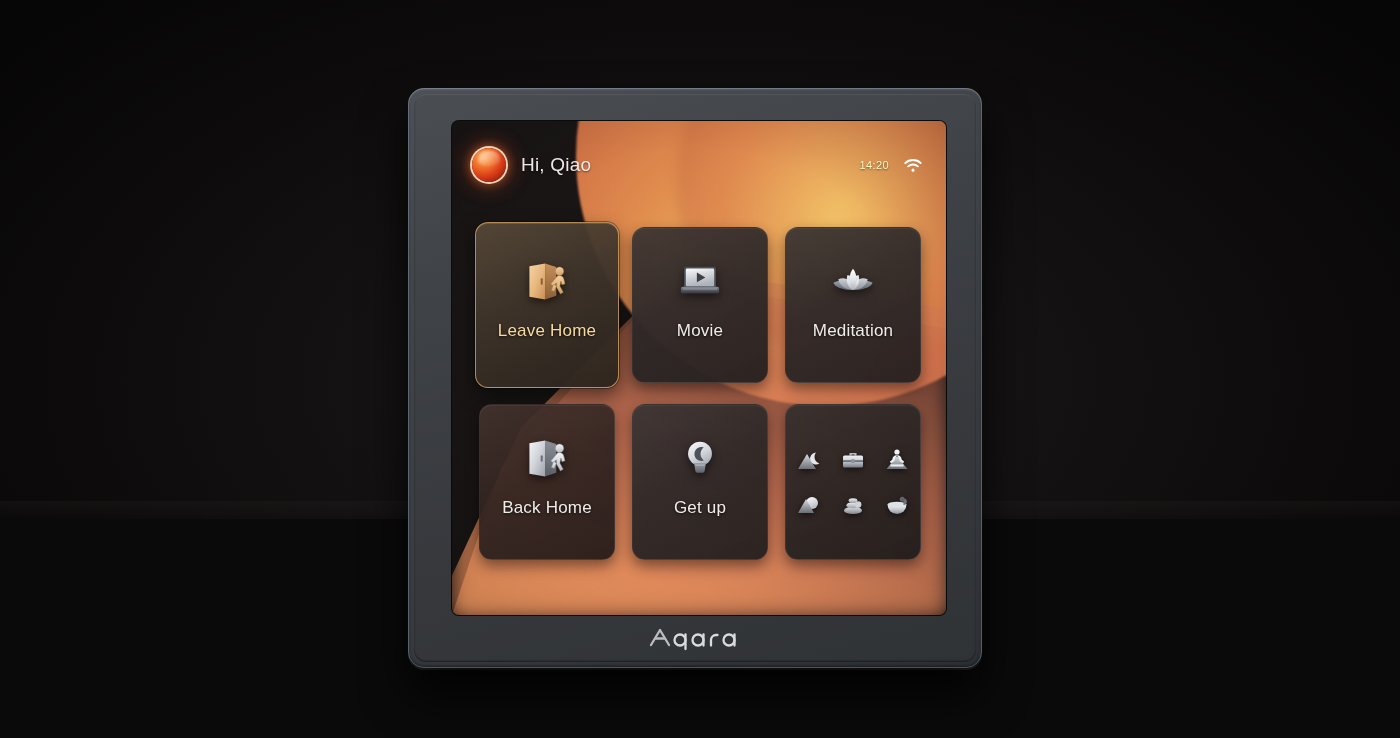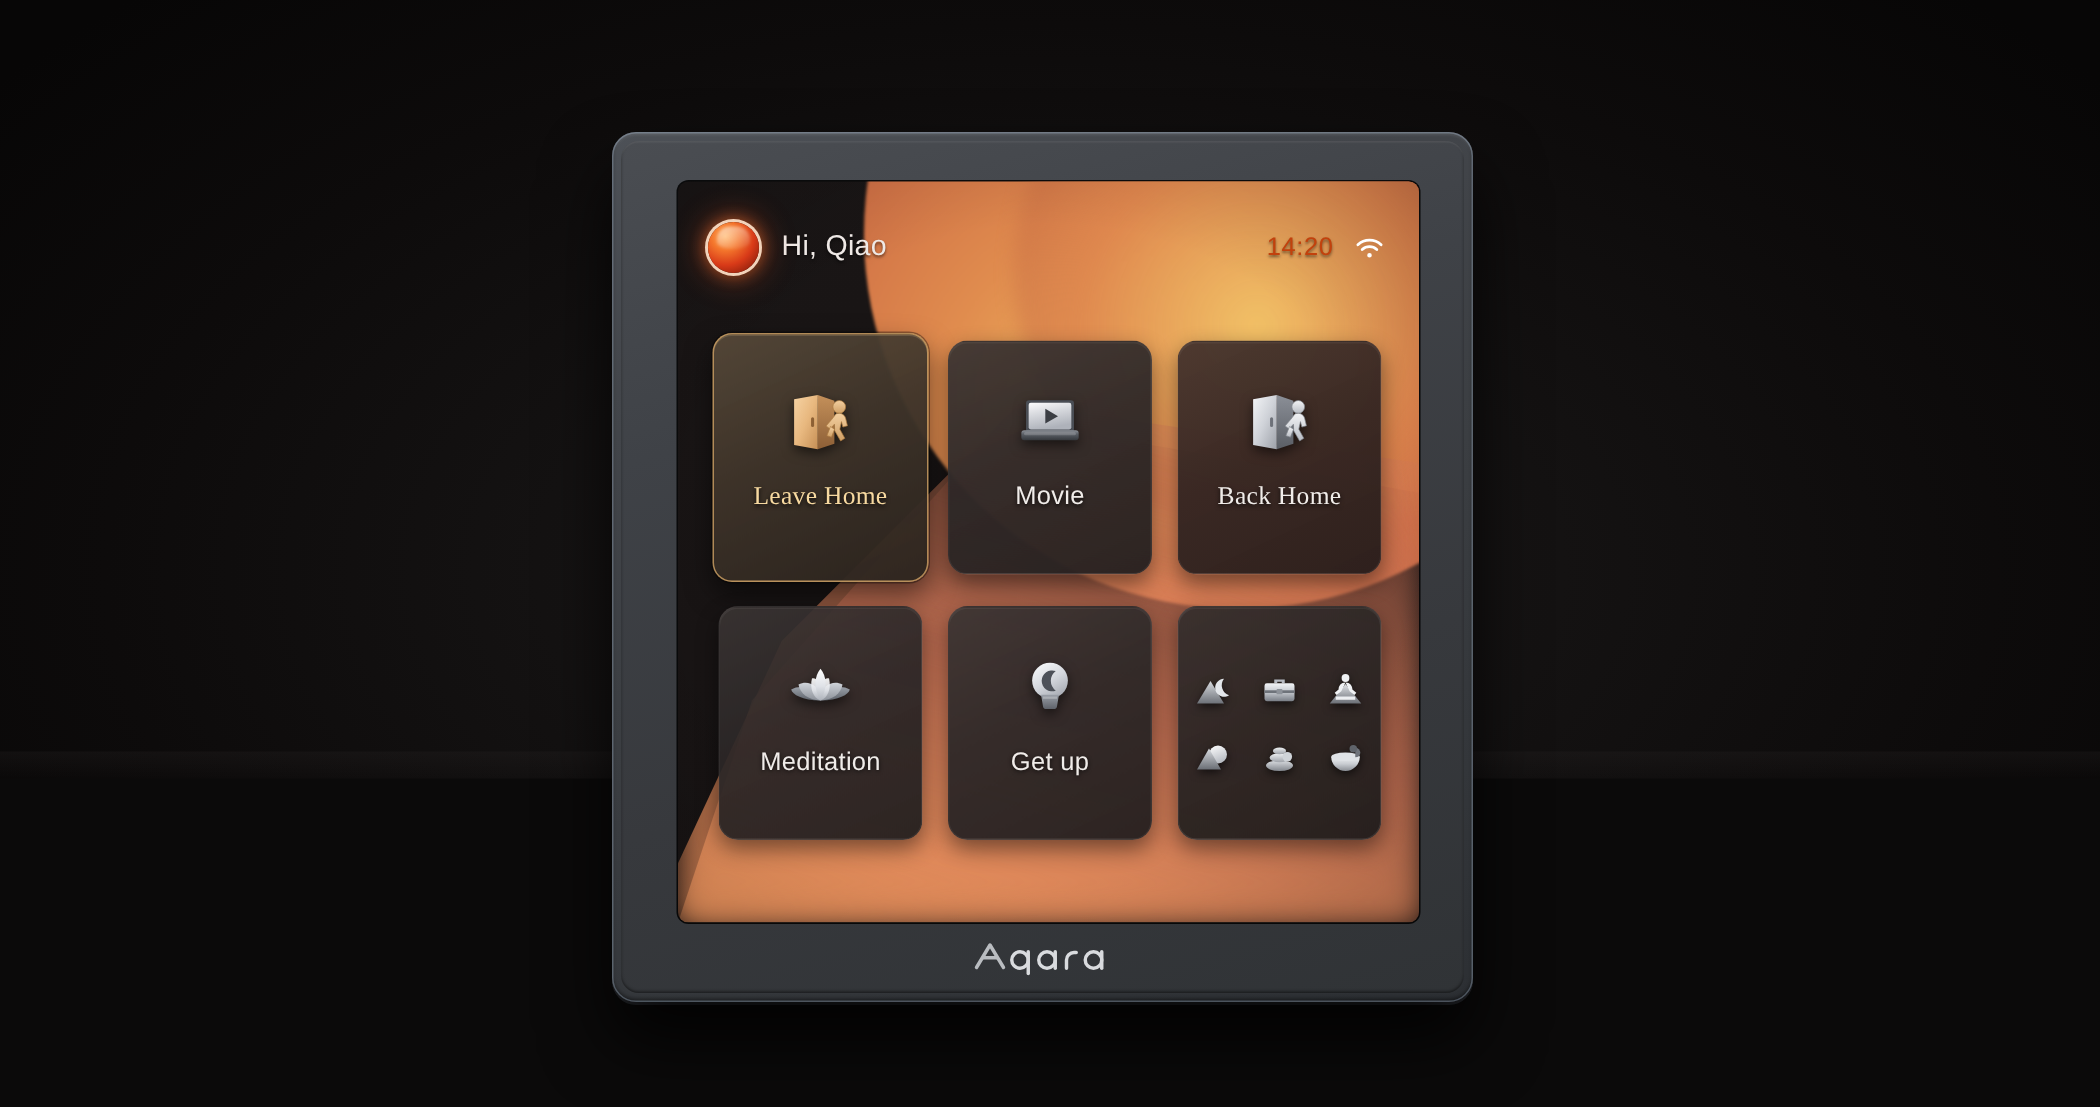--- a/index.html
+++ b/index.html
@@ -137,22 +137,22 @@
     color: #efe9e6;
     font-size: 19px;
     letter-spacing: .2px;
     text-shadow: 0 1px 2px rgba(0,0,0,0.55);
   }
   .status-right {
     margin-left: auto;
     display: flex; align-items: center; gap: 13px;
   }
   .clock {
-    color: #c2410c;
-    font-size: 17px;
+    color: #fef9c3;
+    font-size: 11px;
     letter-spacing: .4px;
     text-shadow: 0 1px 2px rgba(0,0,0,0.5);
   }
   .wifi-icon { width: 22px; height: 18px; display:block; }
 
   
   .grid {
     position: absolute;
     left: 27px; top: 106px;
     width: 442px;
@@ -173,21 +173,20 @@
       0 6px 14px rgba(0,0,0,0.45);
     display: flex;
     flex-direction: column;
     align-items: center;
     justify-content: flex-start;
     padding-top: 26px;
     overflow: hidden;
   }
   .tile.warm {
     background: linear-gradient(155deg, rgba(68,50,45,0.94) 0%, rgba(50,36,33,0.95) 48%, rgba(40,29,27,0.96) 100%);
-    font-family: Liberation Serif, serif;
   }
   .tile.selected {
     margin: -5px -4px;
     padding-top: 31px;
     border: 1px solid rgba(226,176,108,0.72);
     background: linear-gradient(155deg, rgba(86,72,56,0.95) 0%, rgba(62,52,42,0.96) 45%, rgba(44,36,30,0.97) 100%);
     box-shadow:
       0 1px 0 rgba(255,224,170,0.16) inset,
       0 0 0 1px rgba(0,0,0,0.35),
       0 8px 18px rgba(0,0,0,0.5);
@@ -322,20 +321,50 @@
               <rect x="9" y="11" width="36" height="24" rx="2.4" fill="#4a4e55"></rect>
               <rect x="11" y="13" width="32" height="20" rx="1.6" fill="url(#scrFace)"></rect>
               <path d="M23.5 17.5 L33 23 L23.5 28.5 Z" fill="#3b3e44"></path>
               <rect x="5.5" y="33.5" width="43" height="7.5" rx="2.2" fill="url(#scrBase)"></rect>
               <rect x="7.5" y="35" width="39" height="2.4" rx="1.2" fill="rgba(255,255,255,0.18)"></rect>
             </svg>
           </div>
           <div class="tile-label">Movie</div>
         </div>
 
+        <div class="tile">
+          <div class="tile-icon">
+            <svg viewBox="0 0 54 54" width="50" height="44" aria-hidden="true">
+              <defs>
+                <linearGradient id="petalLight" x1="0" y1="0" x2="0" y2="1">
+                  <stop offset="0" stop-color="#ffffff"></stop>
+                    <stop offset="0.55" stop-color="#dfe2e7"></stop>
+                    <stop offset="1" stop-color="#aeb3bb"></stop>
+                </linearGradient>
+                <linearGradient id="petalMid" x1="0" y1="0" x2="0" y2="1">
+                  <stop offset="0" stop-color="#cfd3d9"></stop>
+                    <stop offset="1" stop-color="#8d929a"></stop>
+                </linearGradient>
+                <linearGradient id="petalDark" x1="0" y1="0" x2="0" y2="1">
+                  <stop offset="0" stop-color="#9aa0a8"></stop>
+                    <stop offset="1" stop-color="#5f646c"></stop>
+                </linearGradient>
+              </defs>
+              <path d="M27 38 C12 38 4 33 3 29 C10 25 20 27 27 34 Z" fill="url(#petalDark)"></path>
+              <path d="M27 38 C42 38 50 33 51 29 C44 25 34 27 27 34 Z" fill="url(#petalDark)"></path>
+              <path d="M27 38 C17 38 10 32 9 25 C17 21 25 26 27 34 Z" fill="url(#petalMid)"></path>
+              <path d="M27 38 C37 38 44 32 45 25 C37 21 29 26 27 34 Z" fill="url(#petalMid)"></path>
+              <path d="M27 38 C21 36 18 28 20 20 C24 19 27 24 27 31 Z" fill="url(#petalLight)" opacity="0.92"></path>
+              <path d="M27 38 C33 36 36 28 34 20 C30 19 27 24 27 31 Z" fill="url(#petalLight)" opacity="0.92"></path>
+              <path d="M27 12 C32 18 33 28 27 38 C21 28 22 18 27 12 Z" fill="url(#petalLight)"></path>
+            </svg>
+          </div>
+          <div class="tile-label">Meditation</div>
+        </div>
+
         <div class="tile warm">
           <div class="tile-icon">
             <svg viewBox="0 0 54 54" width="50" height="50" aria-hidden="true">
               <defs>
                 <linearGradient id="doorSil" x1="0" y1="0" x2="1" y2="1">
                   <stop offset="0" stop-color="#f4f5f7"></stop>
                     <stop offset="0.5" stop-color="#cfd2d8"></stop>
                     <stop offset="1" stop-color="#9da1a9"></stop>
                 </linearGradient>
                 <linearGradient id="doorSilSide" x1="0" y1="0" x2="0" y2="1">
@@ -351,50 +380,20 @@
               <path d="M8 11 L25 8 L25 47 L8 44 Z" fill="url(#doorSil)"></path>
               <rect x="20.2" y="24" width="2.2" height="7" rx="1.1" fill="#6d7179"></rect>
               <g fill="url(#manSil)" stroke="#7e828a" stroke-width="0.5">
                 <circle cx="40.5" cy="16.5" r="4.6"></circle>
                 <path d="M38.2 21.5 c3.3-1.2 6.2 0.4 6.9 3.2 l1.3 5.4 -3.3 0.9 -1.0-3.9 -1.2 5.4 3.6 6.6 -3.0 1.9 -4.3-7.4 -0.2-4.6 -3.1 3.4 -2.9-2.2 4.0-4.6 Z"></path>
                 <path d="M37.1 32.6 l-2.2 5.7 -3.3-1.1 2.6-6.6 Z"></path>
               </g>
             </svg>
           </div>
           <div class="tile-label">Back Home</div>
-        </div>
-
-        <div class="tile">
-          <div class="tile-icon">
-            <svg viewBox="0 0 54 54" width="50" height="44" aria-hidden="true">
-              <defs>
-                <linearGradient id="petalLight" x1="0" y1="0" x2="0" y2="1">
-                  <stop offset="0" stop-color="#ffffff"></stop>
-                    <stop offset="0.55" stop-color="#dfe2e7"></stop>
-                    <stop offset="1" stop-color="#aeb3bb"></stop>
-                </linearGradient>
-                <linearGradient id="petalMid" x1="0" y1="0" x2="0" y2="1">
-                  <stop offset="0" stop-color="#cfd3d9"></stop>
-                    <stop offset="1" stop-color="#8d929a"></stop>
-                </linearGradient>
-                <linearGradient id="petalDark" x1="0" y1="0" x2="0" y2="1">
-                  <stop offset="0" stop-color="#9aa0a8"></stop>
-                    <stop offset="1" stop-color="#5f646c"></stop>
-                </linearGradient>
-              </defs>
-              <path d="M27 38 C12 38 4 33 3 29 C10 25 20 27 27 34 Z" fill="url(#petalDark)"></path>
-              <path d="M27 38 C42 38 50 33 51 29 C44 25 34 27 27 34 Z" fill="url(#petalDark)"></path>
-              <path d="M27 38 C17 38 10 32 9 25 C17 21 25 26 27 34 Z" fill="url(#petalMid)"></path>
-              <path d="M27 38 C37 38 44 32 45 25 C37 21 29 26 27 34 Z" fill="url(#petalMid)"></path>
-              <path d="M27 38 C21 36 18 28 20 20 C24 19 27 24 27 31 Z" fill="url(#petalLight)" opacity="0.92"></path>
-              <path d="M27 38 C33 36 36 28 34 20 C30 19 27 24 27 31 Z" fill="url(#petalLight)" opacity="0.92"></path>
-              <path d="M27 12 C32 18 33 28 27 38 C21 28 22 18 27 12 Z" fill="url(#petalLight)"></path>
-            </svg>
-          </div>
-          <div class="tile-label">Meditation</div>
         </div>
 
         <div class="tile">
           <div class="tile-icon">
             <svg viewBox="0 0 54 54" width="46" height="50" aria-hidden="true">
               <defs>
                 <linearGradient id="bulbG" x1="0.2" y1="0" x2="0.8" y2="1">
                   <stop offset="0" stop-color="#f6f7f9"></stop>
                     <stop offset="0.5" stop-color="#d4d7dd"></stop>
                     <stop offset="1" stop-color="#a3a7af"></stop>

